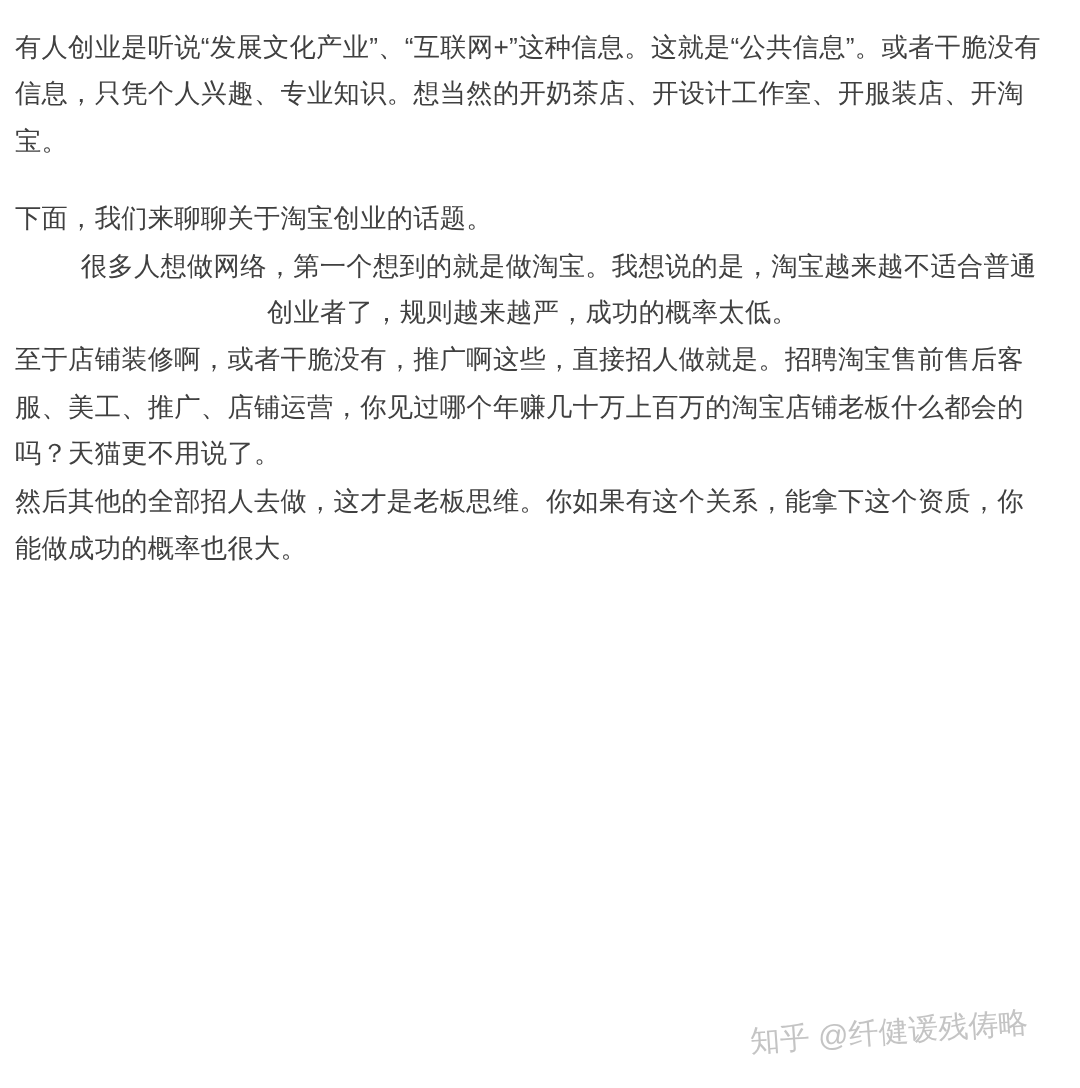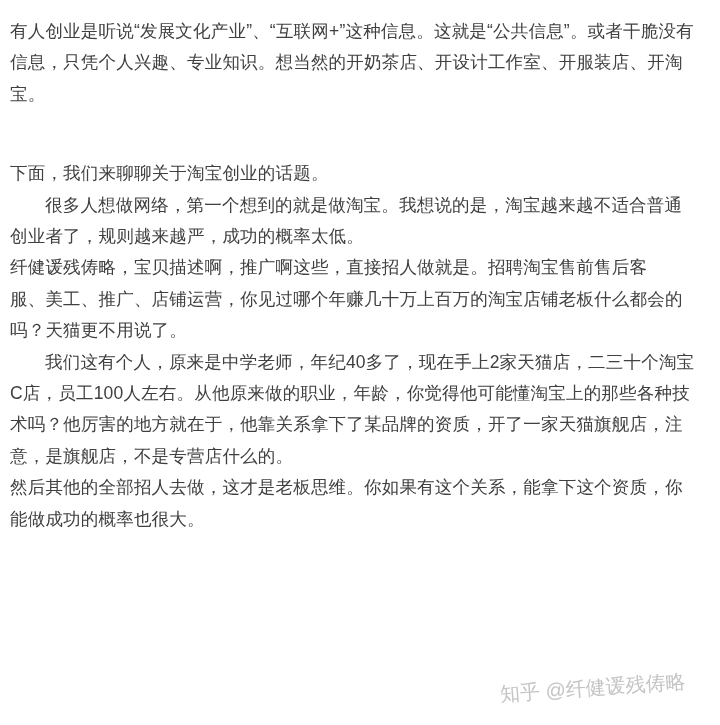--- a/index.html
+++ b/index.html
@@ -26,24 +26,25 @@
     line-height: 31.4px;
     color: #404040;
     letter-spacing: 0.2px;
   }
   .para {
     margin: 0;
     white-space: pre-wrap;
     word-break: break-all;
   }
   .para.gap {
-    margin-top: 48px;
+    margin-top: 20px;
   }
   .para.indent {
     text-indent: 2em;
+    text-align: center;
   }
   .watermark {
     position: absolute;
     top: 681px;
     left: 500px;
     font-size: 20px;
     color: rgba(186, 186, 186, 0.85);
     white-space: nowrap;
     transform: rotate(-4deg);
     transform-origin: left center;
@@ -54,27 +55,23 @@
 <body>
 
 <div class="page">
   <div class="content">
     <p class="para">有人创业是听说“发展文化产业”、“互联网+”这种信息。这就是“公共信息”。或者干脆没有
 信息，只凭个人兴趣、专业知识。想当然的开奶茶店、开设计工作室、开服装店、开淘
 宝。</p>
     <p class="para gap">下面，我们来聊聊关于淘宝创业的话题。</p>
     <p class="para indent">很多人想做网络，第一个想到的就是做淘宝。我想说的是，淘宝越来越不适合普通
 创业者了，规则越来越严，成功的概率太低。</p>
-    <p class="para">纤健谖残俦略，宝贝描述啊，推广啊这些，直接招人做就是。招聘淘宝售前售后客
+    <p class="para">至于店铺装修啊，或者干脆没有，推广啊这些，直接招人做就是。招聘淘宝售前售后客
 服、美工、推广、店铺运营，你见过哪个年赚几十万上百万的淘宝店铺老板什么都会的
 吗？天猫更不用说了。</p>
-    <p class="para indent">我们这有个人，原来是中学老师，年纪40多了，现在手上2家天猫店，二三十个淘宝
-C店，员工100人左右。从他原来做的职业，年龄，你觉得他可能懂淘宝上的那些各种技
-术吗？他厉害的地方就在于，他靠关系拿下了某品牌的资质，开了一家天猫旗舰店，注
-意，是旗舰店，不是专营店什么的。</p>
     <p class="para">然后其他的全部招人去做，这才是老板思维。你如果有这个关系，能拿下这个资质，你
 能做成功的概率也很大。</p>
   </div>
 
   <div class="watermark">
     <span>知乎 @纤健谖残俦略</span>
   </div>
 </div>
 
 </body></html>

